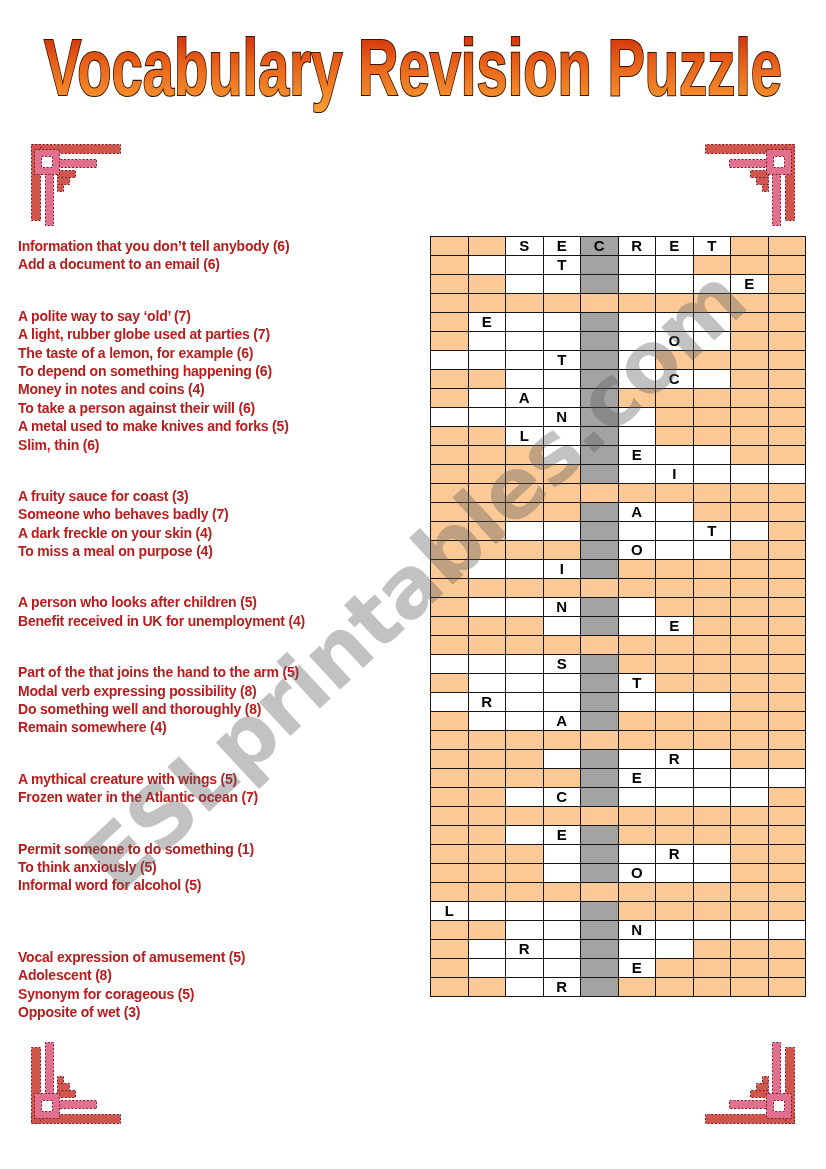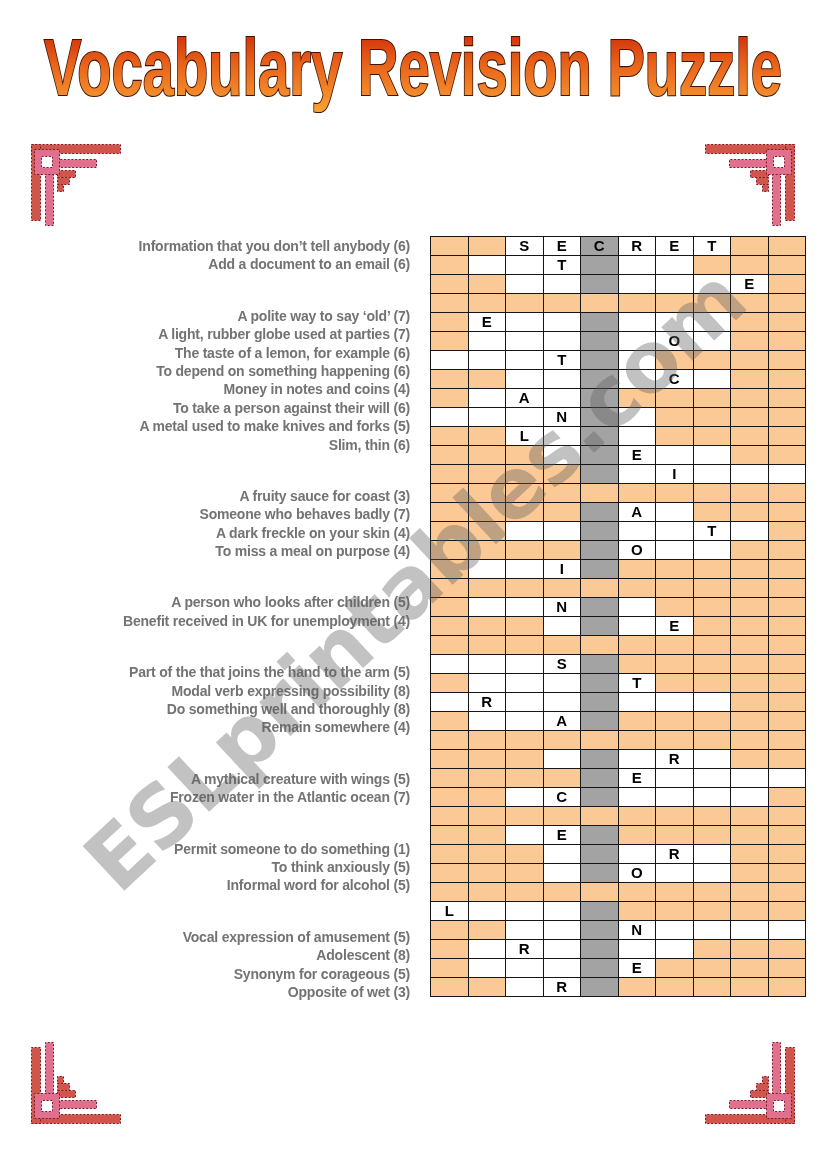--- a/index.html
+++ b/index.html
@@ -17,30 +17,30 @@
   
   .corner { position: absolute; width: 96px; height: 92px; z-index: 1; }
   #corner-tl { left: 28px;  top: 140px; }
   #corner-tr { left: 702px; top: 140px; transform: scaleX(-1); }
   #corner-bl { left: 28px;  top: 1036px; transform: scaleY(-1); }
   #corner-br { left: 702px; top: 1036px; transform: scale(-1,-1); }
 
   
   #clues {
     position: absolute; left: 18px; top: 237px; width: 392px;
-    text-align: right; color: #737373; z-index: 2;
+    text-align: left; color: #b91c1c; z-index: 2;
   }
   .clue {
     height: 18.4px; line-height: 18.4px;
     font-size: 14px; font-weight: bold;
     letter-spacing: -0.2px; white-space: nowrap;
   }
   .clue-group { margin-top: 33px; }
   .clue-group.first { margin-top: 0; }
-  .clue-group.gap2 { margin-top: 33px; }
+  .clue-group.gap2 { margin-top: 53px; }
 
   
   #grid {
     position: absolute; left: 430px; top: 236px;
     border-collapse: collapse; table-layout: fixed; z-index: 2;
   }
   #grid td {
     width: 36.5px; height: 18px; padding: 0;
     border: 1px solid #161616;
     text-align: center; vertical-align: middle;

